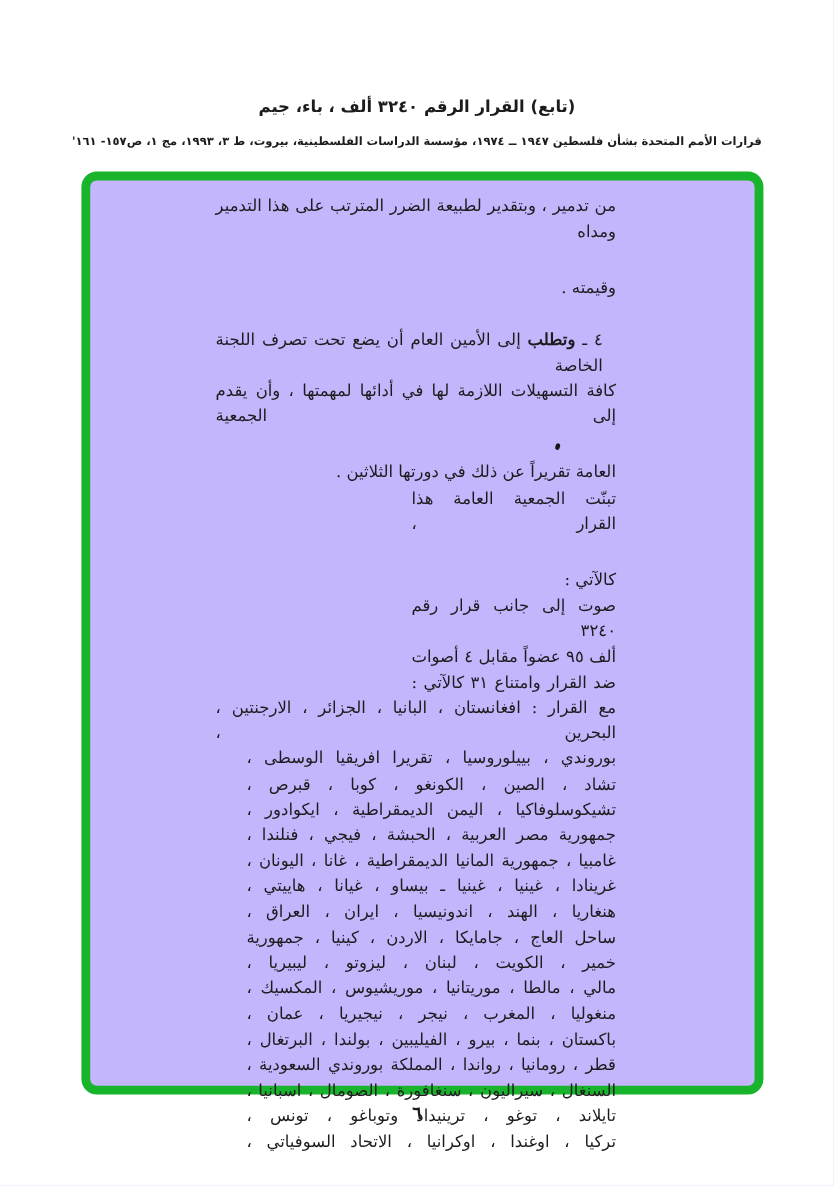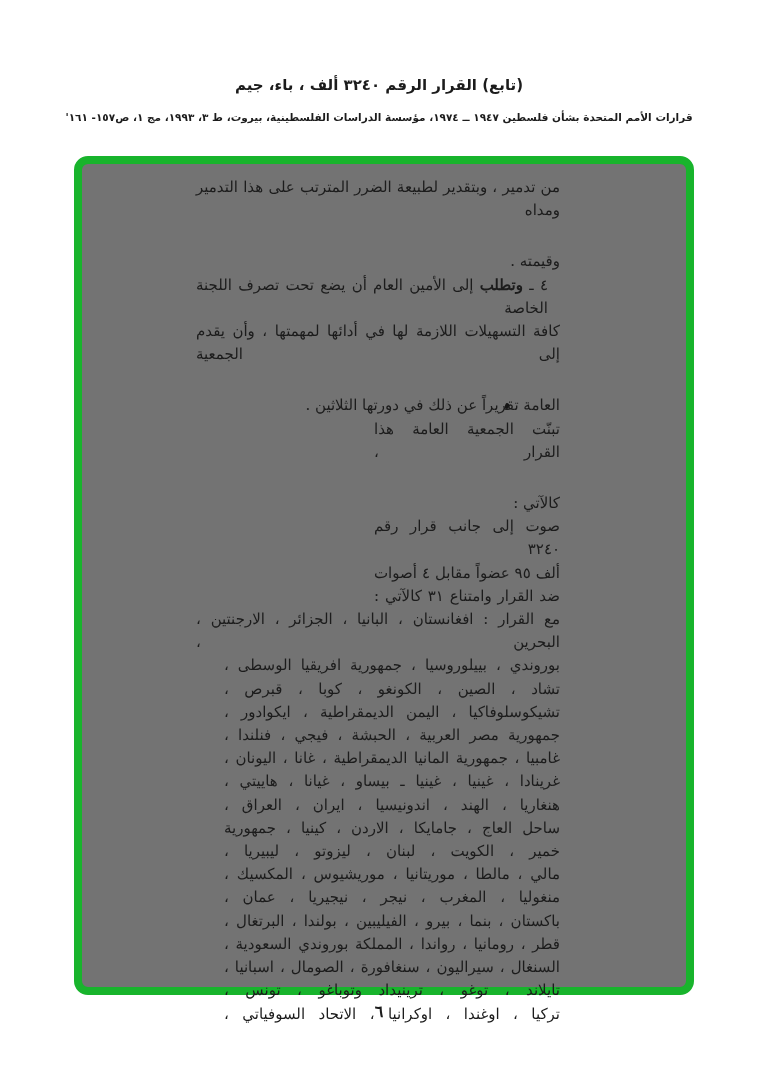--- a/index.html
+++ b/index.html
@@ -1,34 +1,34 @@
 <!DOCTYPE html>
 <html lang="ar"><head>
 <meta charset="utf-8">
 <style>
   html,body { margin:0; padding:0; }
   body {
     width:758px; height:1078px; position:relative; background:#ffffff;
     font-family:"DejaVu Serif", serif; color:#1c1c1c; overflow:hidden;
   }
   .header { position:absolute; top:76px; left:0; right:0; text-align:center; direction:rtl; }
-  .title  { font-family:"DejaVu Sans", sans-serif; font-weight:bold; font-size:15px; letter-spacing:0; }
+  .title  { font-family:"DejaVu Sans", sans-serif; font-weight:bold; font-size:15px; letter-spacing:0;margin-top:12px; }
   .subtitle { margin-top:17px; font-family:"DejaVu Sans", sans-serif; font-weight:bold; font-size:10.5px; }
 
   .gbox {
     position:absolute; left:74px; top:156px; width:620px; height:839px;
-    box-sizing:border-box; border:8px solid #18b42c; border-radius:14px; background:#737373;
+    box-sizing:border-box; border:8px solid #18b42c; border-radius:14px; background:#c4b5fd;
   }
   .textcol {
     position:absolute; top:12px; right:126px; width:364px;
     direction:rtl; font-size:15px; line-height:23.2px; text-align:right;
   }
   .line { text-align:justify; text-align-last:justify; }
   .line.end { text-align:justify; text-align-last:right;margin-top:28px; }
-  .indent { padding-right:12px; }
+  .indent { padding-right:12px;margin-top:24px; }
   .bold, .b { font-weight:bold; }
 
   .voteblock { width:186px; }            
   .countries .cline { width:336px; }     
 
   .ink-dot {
     position:absolute; left:505px; top:403px; width:4px; height:6px;
     background:#151515; border-radius:2px; transform:rotate(18deg);
   }
   .footer {
@@ -61,21 +61,21 @@
         <div class="line end">كالآتي :</div>
         <div class="line">صوت إلى جانب قرار رقم ٣٢٤٠</div>
         <div class="line">ألف ٩٥ عضواً مقابل ٤ أصوات</div>
         <div class="line">ضد القرار وامتناع ٣١ كالآتي :</div>
       </div>
 
     <div class="countries">
       <div class="line"><span class="b-none">مع القرار : </span><span>افغانستان ، البانيا ، الجزائر ، الارجنتين ، البحرين ،</span></div>
       <div>
 
-          <div class="line cline">بوروندي ، بييلوروسيا ، جمهورية افريقيا الوسطى ،</div>
+          <div class="line cline">بوروندي ، بييلوروسيا ، تقريرا افريقيا الوسطى ،</div>
           <div class="line cline">تشاد ، الصين ، الكونغو ، كوبا ، قبرص ،</div>
           <div class="line cline">تشيكوسلوفاكيا ، اليمن الديمقراطية ، ايكوادور ،</div>
           <div class="line cline">جمهورية مصر العربية ، الحبشة ، فيجي ، فنلندا ،</div>
           <div class="line cline">غامبيا ، جمهورية المانيا الديمقراطية ، غانا ، اليونان ،</div>
           <div class="line cline">غرينادا ، غينيا ، غينيا ـ بيساو ، غيانا ، هاييتي ،</div>
           <div class="line cline">هنغاريا ، الهند ، اندونيسيا ، ايران ، العراق ،</div>
           <div class="line cline">ساحل العاج ، جامايكا ، الاردن ، كينيا ، جمهورية</div>
           <div class="line cline">خمير ، الكويت ، لبنان ، ليزوتو ، ليبيريا ،</div>
           <div class="line cline">مالي ، مالطا ، موريتانيا ، موريشيوس ، المكسيك ،</div>
           <div class="line cline">منغوليا ، المغرب ، نيجر ، نيجيريا ، عمان ،</div>

